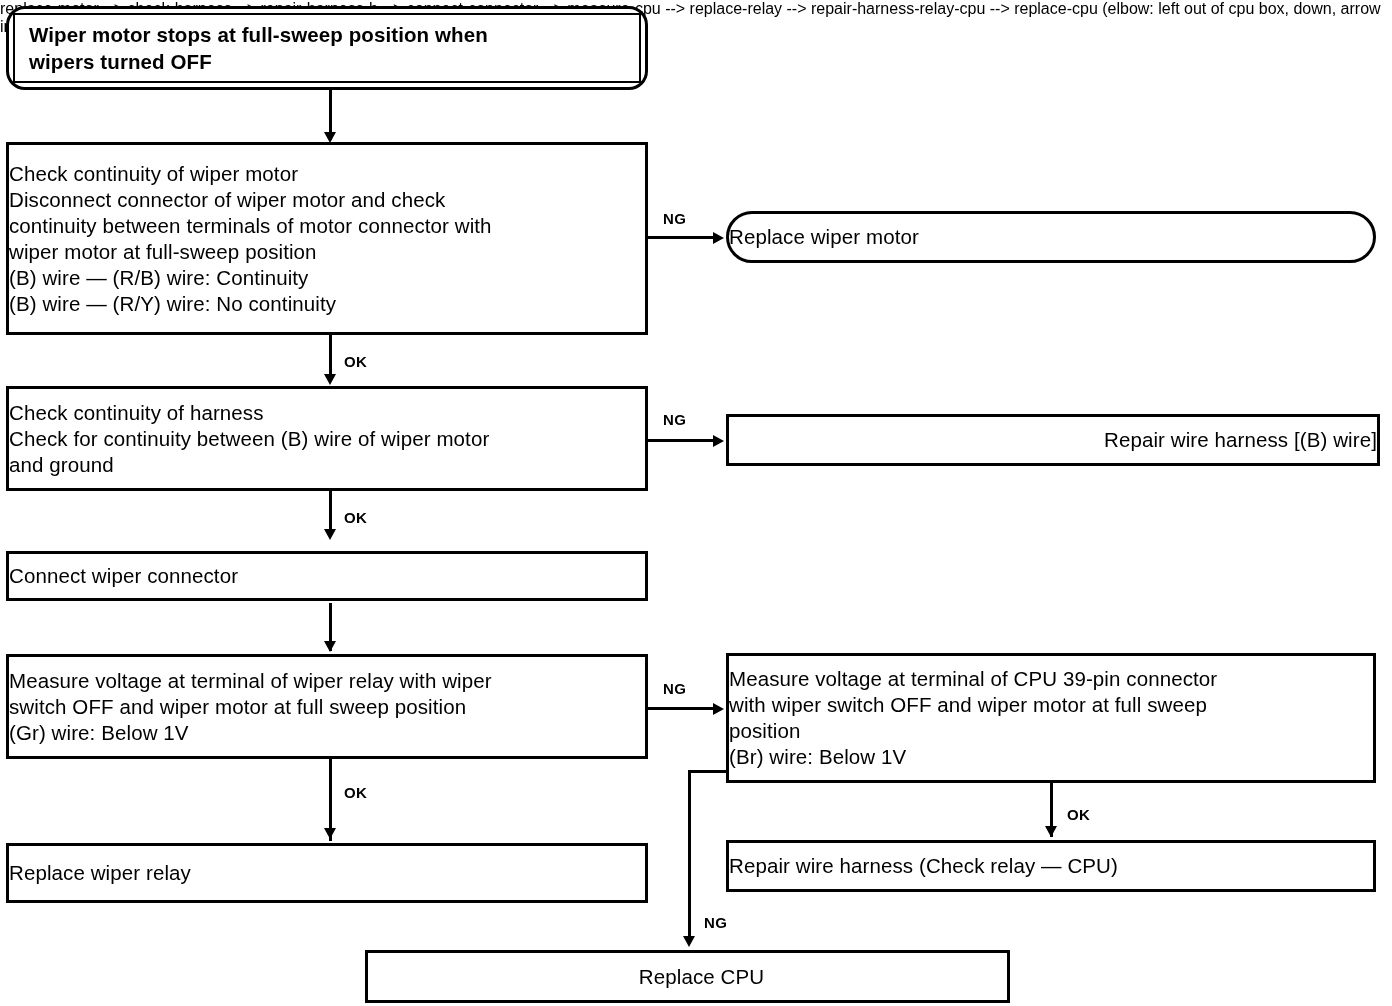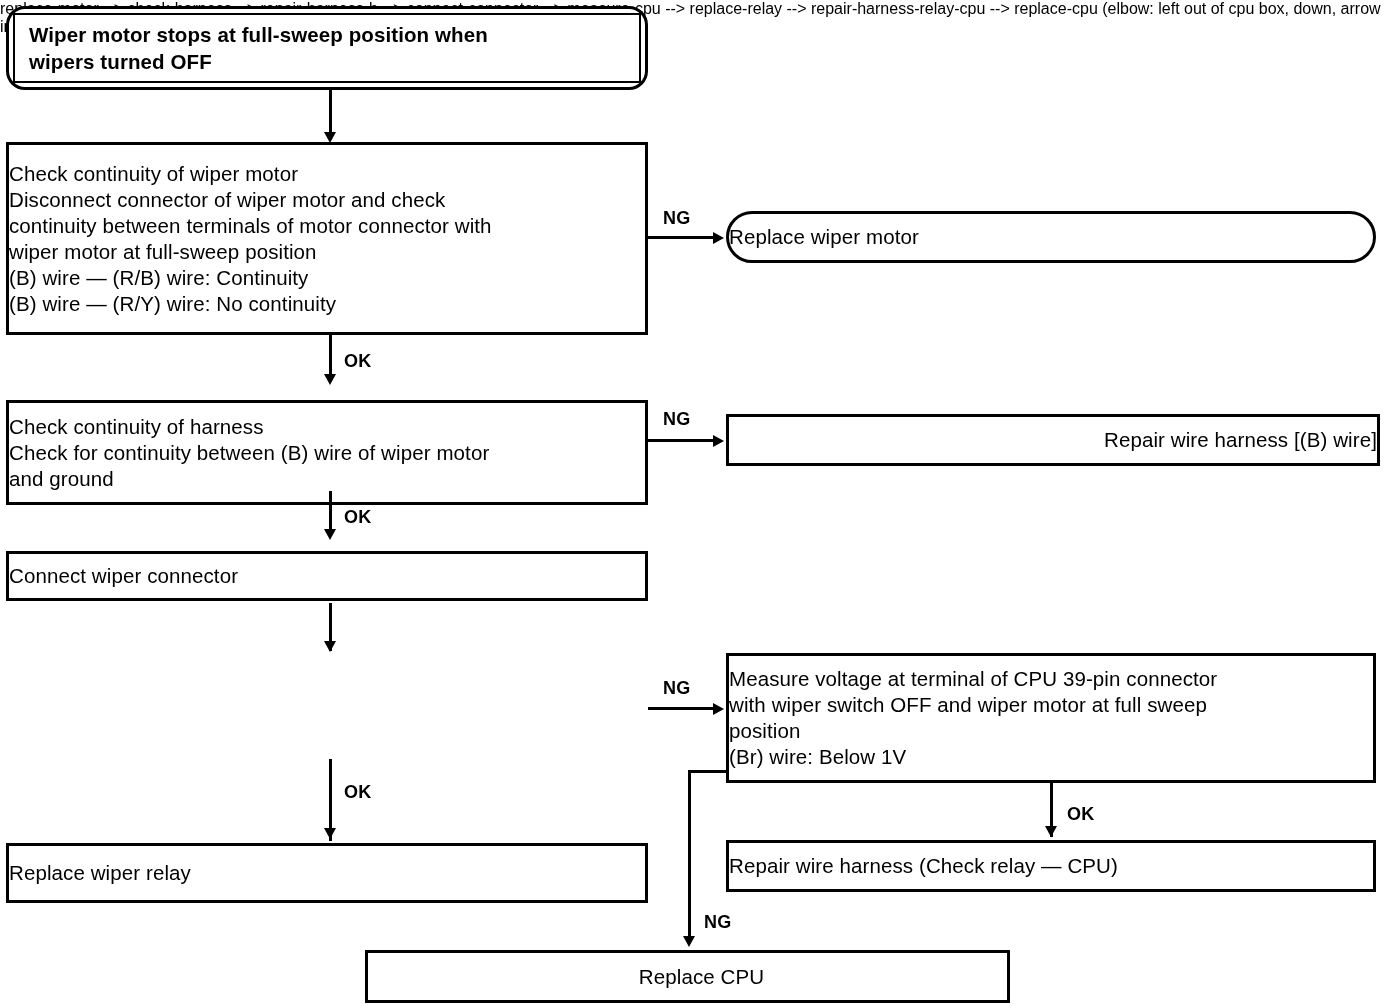--- a/index.html
+++ b/index.html
@@ -81,21 +81,21 @@
   .arrow-right {
     position: absolute;
     width: 0;
     height: 0;
     border-top: 6px solid transparent;
     border-bottom: 6px solid transparent;
     border-left: 11px solid #000000;
   }
   .edge-label {
     position: absolute;
-    font-size: 18px;
+    font-size: 15px;
     font-weight: bold;
     letter-spacing: 0.3px;
     line-height: 19px;
   }
 </style>
 </head>
 <body>
 
 <div id="page">
 
@@ -130,21 +130,21 @@
   <div class="box" style="left:726px; top:211px; width:650px; height:52px;border-radius:26px;">
     <span class="txt">Replace wiper motor</span>
   </div>
 
    check-harness --&gt;
   <div class="vline" style="left:329px; top:335px; height:42px;"></div>
   <div class="arrow-down" style="left:324px; top:374px;"></div>
   <div class="edge-label" style="left:344px; top:352px;">OK</div>
 
   
-  <div class="box" style="left:6px; top:400px; width:642px; height:105px;">
+  <div class="box" style="left:6px; top:386px; width:642px; height:105px;">
     <span class="txt">Check continuity of harness
 Check for continuity between (B) wire of wiper motor
 and ground</span>
   </div>
 
    repair-harness-b --&gt;
   <div class="hline" style="left:648px; top:439px; width:66px;"></div>
   <div class="arrow-right" style="left:713px; top:435px;"></div>
   <div class="edge-label" style="left:663px; top:410px;">NG</div>
 
@@ -161,20 +161,25 @@
   
   <div class="box" style="left:6px; top:551px; width:642px; height:50px;">
     <span class="txt">Connect wiper connector</span>
   </div>
 
   
   <div class="vline" style="left:329px; top:603px; height:48px;"></div>
   <div class="arrow-down" style="left:324px; top:641px;"></div>
 
   
+  <div class="box" style="left:6px; top:654px; width:642px; height:105px;">
+    <span class="txt">Measure voltage at terminal of wiper relay with wiper
+switch OFF and wiper motor at full sweep position
+  (Gr) wire: Below 1V</span>
+  </div>
 
    measure-cpu --&gt;
   <div class="hline" style="left:648px; top:707px; width:66px;"></div>
   <div class="arrow-right" style="left:713px; top:703px;"></div>
   <div class="edge-label" style="left:663px; top:679px;">NG</div>
 
   
   <div class="box" style="left:726px; top:653px; width:650px; height:130px;">
     <span class="txt">Measure voltage at terminal of CPU 39-pin connector
 with wiper switch OFF and wiper motor at full sweep

